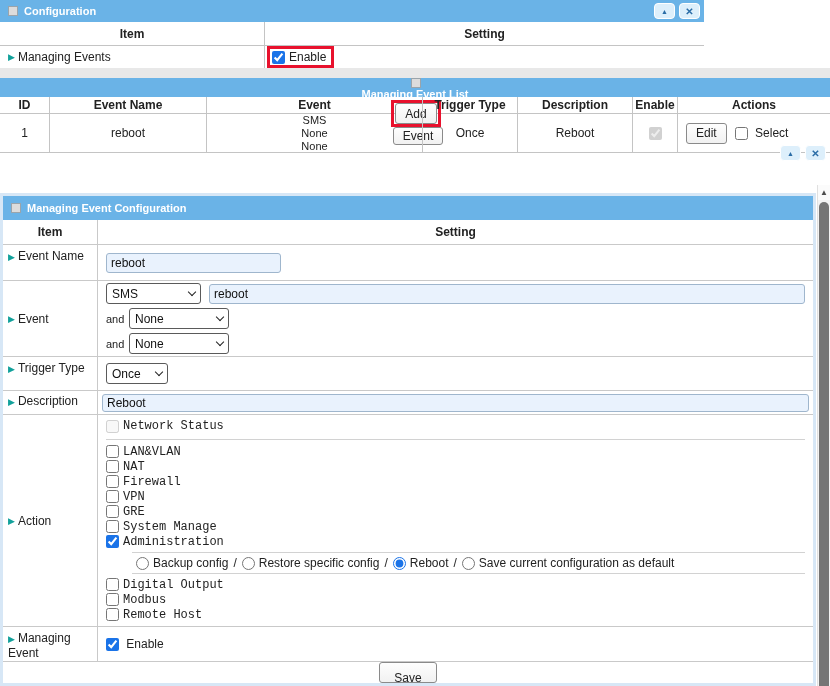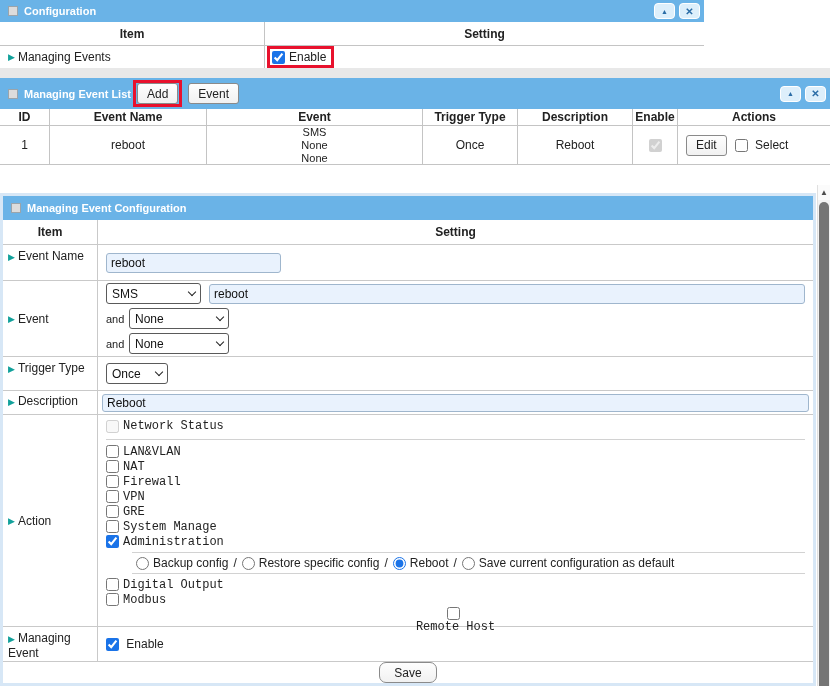--- a/index.html
+++ b/index.html
@@ -32,21 +32,21 @@
   .crow.chead { height:24px; font-weight:bold; }
   .crow.chead .citem, .crow.chead .csetting { justify-content:center; }
   .crow.cbody { height:23px; }
   .crow.cbody .citem { padding-left:8px; }
   .crow.cbody .csetting { padding-left:2px; }
 
   .graystrip { position:absolute; top:68px; left:0; width:830px; height:10px; background:#e8e8e8; }
 
   
   .lst { position:absolute; top:78px; left:0; width:830px; }
-  .lst .phead { height:31px; }
+  .lst .phead { height:19px;flex-direction:column; }
   .lst .phead .redbox { margin-left:2px; padding:0px 1px; }
   .lrow { display:flex; font-size:12px; border-bottom:1px solid #c4c4c4; background:#fff; }
   .lrow > div { border-right:1px solid #c4c4c4; display:flex; align-items:center; justify-content:center; text-align:center; }
   .lrow > div:last-child { border-right:none; }
   .lc0{width:50px;} .lc1{width:157px;} .lc2{width:216px;} .lc3{width:95px;} .lc4{width:115px;} .lc5{width:45px;} .lc6{flex:1;}
   .lrow.lhead { height:17px; font-weight:bold; }
   .lrow.lbody { height:39px; }
   .lrow.lbody .lc6 { justify-content:flex-start; padding-left:8px; gap:8px; }
   .evlines { line-height:13px; font-size:11px; }
 
@@ -283,39 +283,39 @@
         </div>
 
         <div class="ckline">
             <input type="checkbox" style="">
             <label>Digital Output</label>
           </div>
         <div class="ckline">
             <input type="checkbox" style="">
             <label>Modbus</label>
           </div>
-        <div class="ckline" style="margin-bottom:4px;flex-direction:column;">
+        <div class="ckline" style="margin-bottom:4px;">
             <input type="checkbox" style="">
             <label>Remote Host</label>
           </div>
       </div>
     </div>
 
     <div class="frow" style="min-height:32px;">
       <div class="flabel"><span class="tarrow">▶</span><span>Managing Event</span></div>
       <div class="fset" style="align-items:flex-start;">
         <span>
           <input type="checkbox" checked="" style="">
           <label>Enable</label>
         </span>
       </div>
     </div>
 
     <div class="saverow">
-      <button class="uibtn" style="padding:2px 14px;border-radius:7px;">Save</button>
+      <button class="uibtn" style="padding:8px 14px;">Save</button>
     </div>
   </div>
 
   <div class="sbar">
     <div class="sup">▲</div>
     <div class="sthumb"></div>
   </div>
 
 </div>
 

